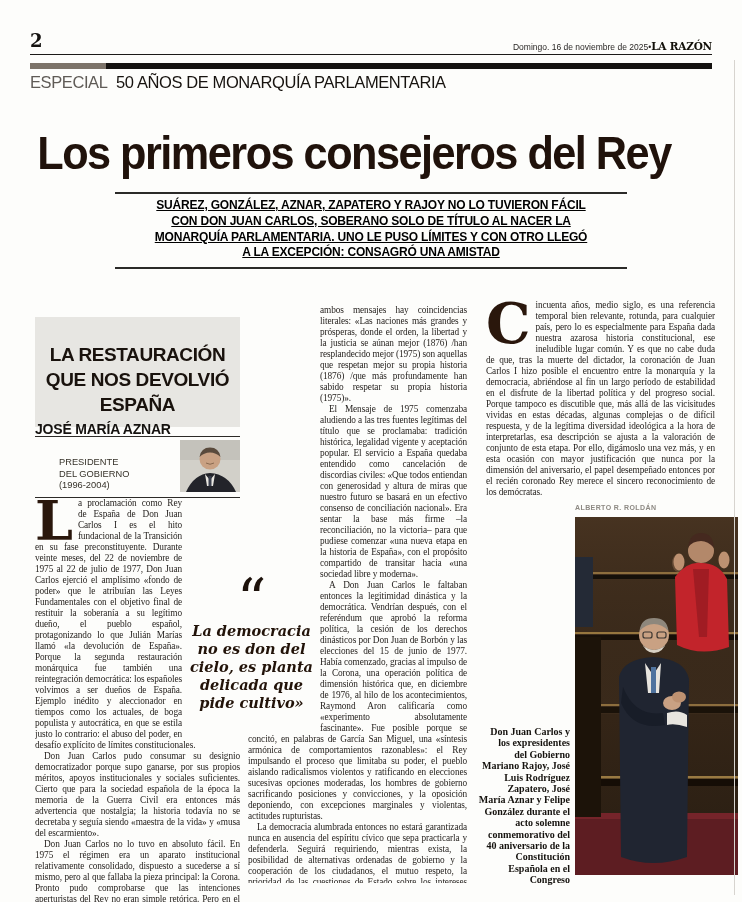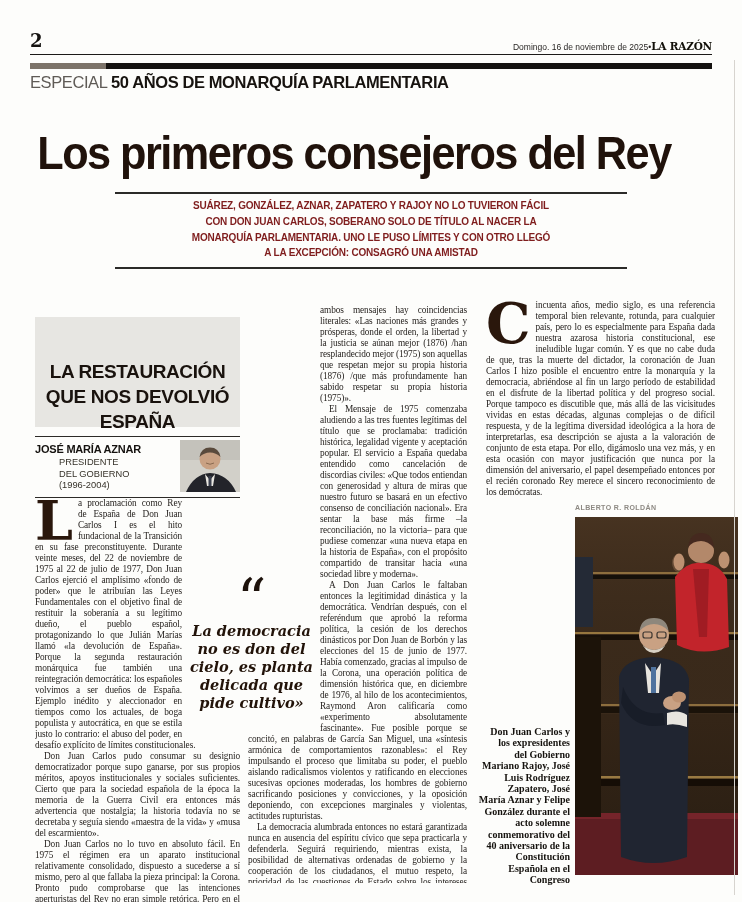--- a/index.html
+++ b/index.html
@@ -11,31 +11,31 @@
   .abs{position:absolute;}
   
   .page-number{left:30px;top:30px;font:bold 18px "DejaVu Serif",serif;color:#141210;}
   .dateline{right:30px;top:40px;font-family:"Liberation Sans",sans-serif;font-size:8.5px;color:#2a2725;display:flex;align-items:baseline;}
   .dateline .brand{font-family:"DejaVu Serif",serif;font-weight:bold;font-size:10.5px;color:#121009;letter-spacing:-.2px;}
   .folio-rule{left:30px;top:54px;width:682px;height:1px;background:#1c1a18;}
   .section-bar{left:30px;top:63px;width:682px;height:6px;background:#141210;}
   .section-bar .gray-seg{position:absolute;left:0;top:0;width:76px;height:6px;background:#7c7369;}
   .section-line{left:30px;top:73px;font-family:"Liberation Sans",sans-serif;font-size:16.5px;letter-spacing:-.4px;white-space:nowrap;}
   .section-line .kicker{color:#5f5b56;font-weight:normal;}
-  .section-line .stitle{color:#17130f;font-weight:bold;}
+  .section-line .stitle{color:#17130f;font-weight:normal;margin-left:5px;}
   
   .headline-wrap{left:0;top:126px;width:708px;text-align:center;}
   .headline{display:inline-block;font-family:"Liberation Sans",sans-serif;font-weight:bold;font-size:46px;letter-spacing:-1.6px;color:#20120b;transform:scaleX(.94);transform-origin:center;white-space:nowrap;}
   .sub-rule{left:115px;width:512px;height:2px;background:#2b2a28;}
-  .subheadline{left:92px;top:198px;width:558px;text-align:center;font-family:"Liberation Sans",sans-serif;font-weight:bold;font-size:10px;line-height:15.8px;letter-spacing:-.2px;color:#7f1d1d;white-space:pre-line;}
+  .subheadline{left:92px;top:198px;width:558px;text-align:center;font-family:"Liberation Sans",sans-serif;font-weight:bold;font-size:12px;line-height:15.8px;letter-spacing:-.2px;color:#000000;white-space:pre-line;text-decoration:underline;}
   
   .opinion-box{left:35px;top:317px;width:205px;height:110px;background:#e7e6e2;}
-  .opinion-box .btitle{padding-top:42px;text-align:center;font-family:"Liberation Sans",sans-serif;font-weight:bold;font-size:19px;line-height:25px;letter-spacing:-.4px;color:#19120d;white-space:pre-line;}
+  .opinion-box .btitle{padding-top:25px;text-align:center;font-family:"Liberation Sans",sans-serif;font-weight:bold;font-size:19px;line-height:25px;letter-spacing:-.4px;color:#19120d;white-space:pre-line;}
   .col-rule{left:35px;width:205px;height:1.3px;background:#2c2a27;}
-  .author-name{left:35px;top:443px;font-family:"Liberation Sans",sans-serif;font-weight:bold;font-size:11px;letter-spacing:-.2px;color:#15120f;}
+  .author-name{left:35px;top:421px;font-family:"Liberation Sans",sans-serif;font-weight:bold;font-size:14px;letter-spacing:-.2px;color:#15120f;}
   .author-role{left:35px;top:457px;font-family:"Liberation Sans",sans-serif;font-size:9.3px;line-height:11.5px;color:#353128;white-space:pre-line;margin-left:24px;}
   .portrait{left:180px;top:440px;width:60px;height:52px;}
   
   .bodycol{font-size:9.3px;line-height:11px;letter-spacing:-.1px;text-align:justify;overflow:hidden;color:#211d1a;}
   .bodycol p{margin:0;}
   .bodycol p.ind{text-indent:9px;}
   .col1{left:35px;top:498px;width:205px;height:404px;}
   .col2{left:248px;top:305px;width:219px;height:578px;}
   .col3{left:486px;top:300px;width:229px;height:206px;}
   .dropcap{float:left;font-family:"DejaVu Serif",serif;font-weight:bold;color:#2a170c;font-size:54px;line-height:42px;margin:2px 5px 0 0;}

